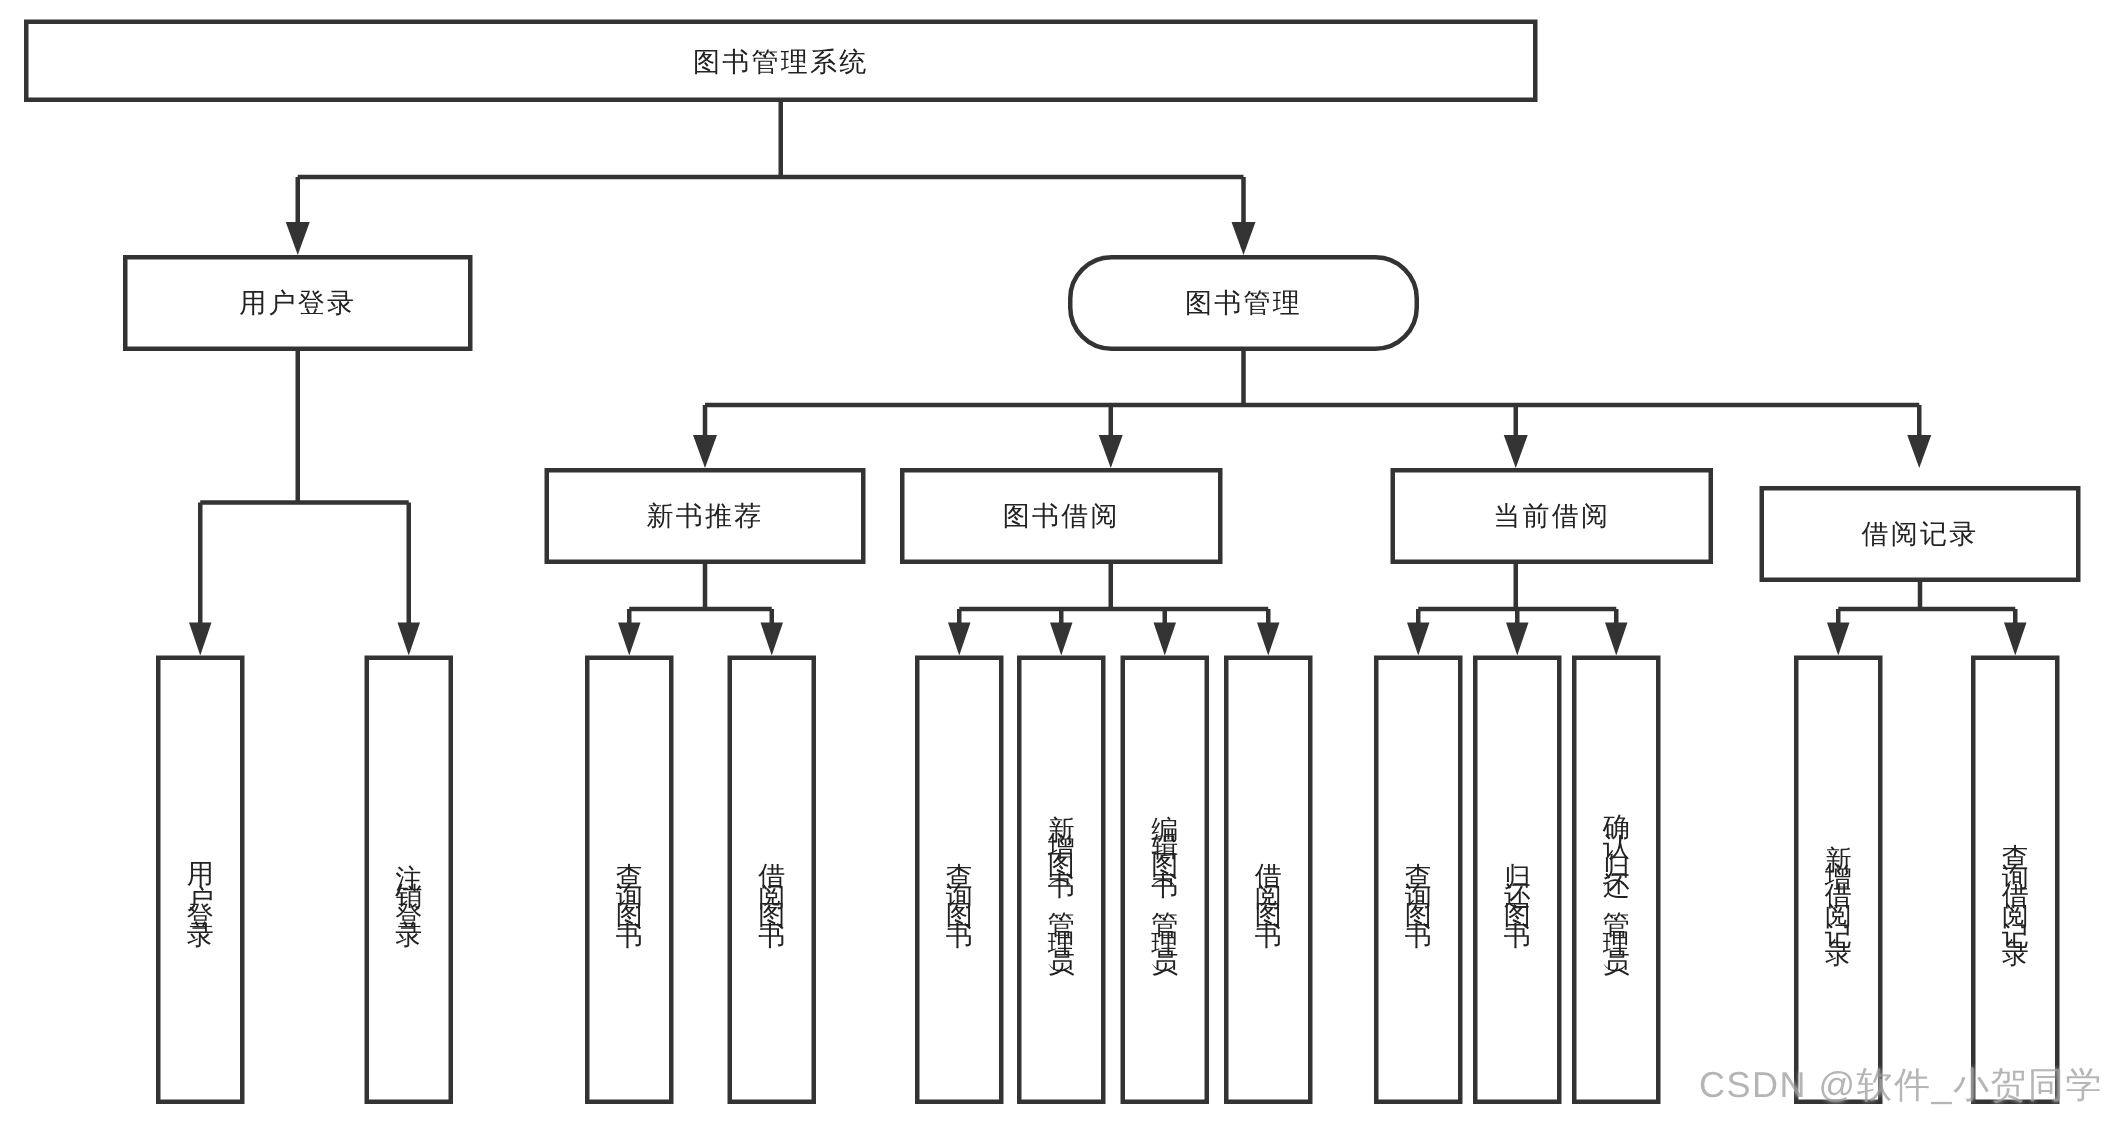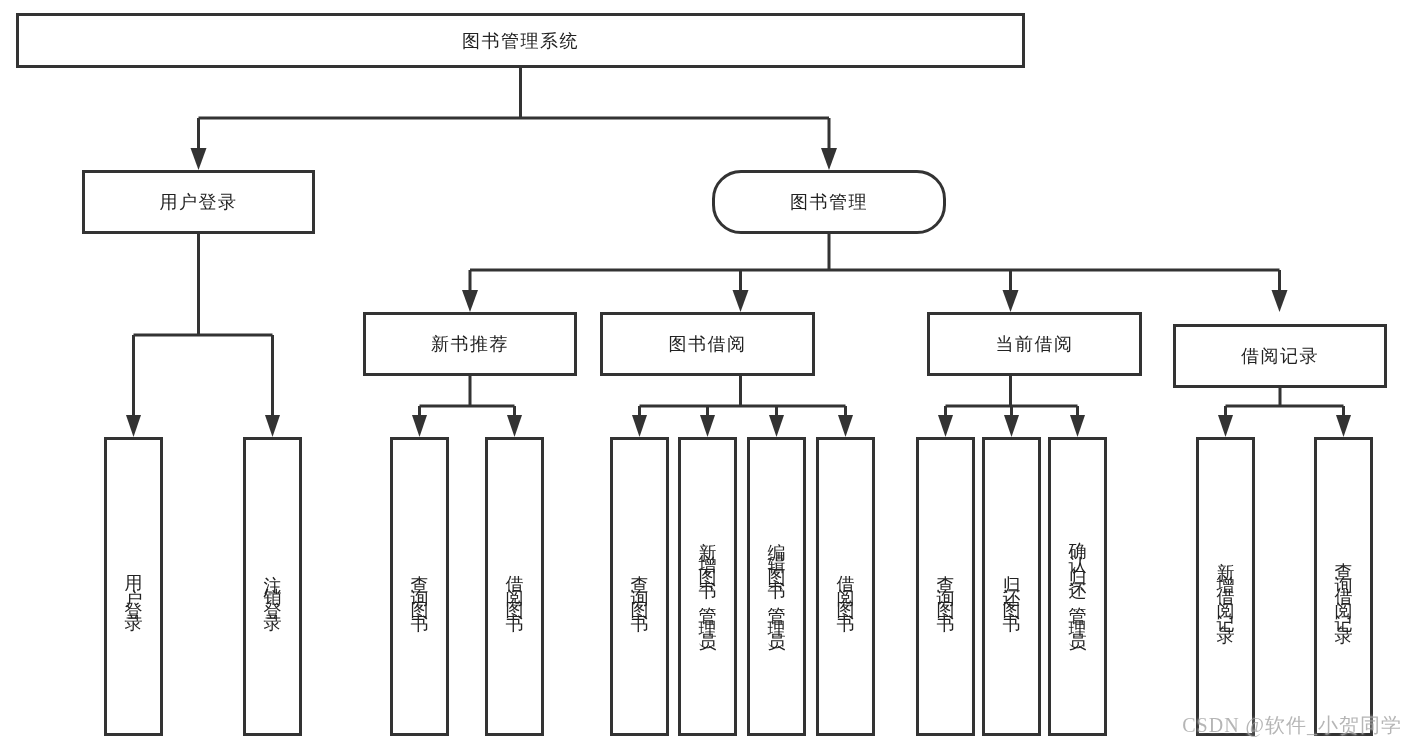--- a/index.html
+++ b/index.html
@@ -35,28 +35,27 @@
     text-orientation:mixed;
     letter-spacing:13px;
     font-size:18px;
     line-height:1;
     white-space:nowrap;
   }
   .watermark{
     position:absolute;
     right:3px;
     bottom:3px;
-    font-size:20px;
+    font-size:24px;
     letter-spacing:1px;
     color:var(--wm);
     opacity:.82;
     text-shadow:0 0 3px #ffffff;
     z-index:3;
     white-space:nowrap;
-    font-family:Liberation Serif, serif;
   }
 </style>
 </head>
 <body>
 
 <div id="canvas">
 
   <svg id="wires" width="1405" height="747" viewBox="0 0 1405 747">
 
     <g>

